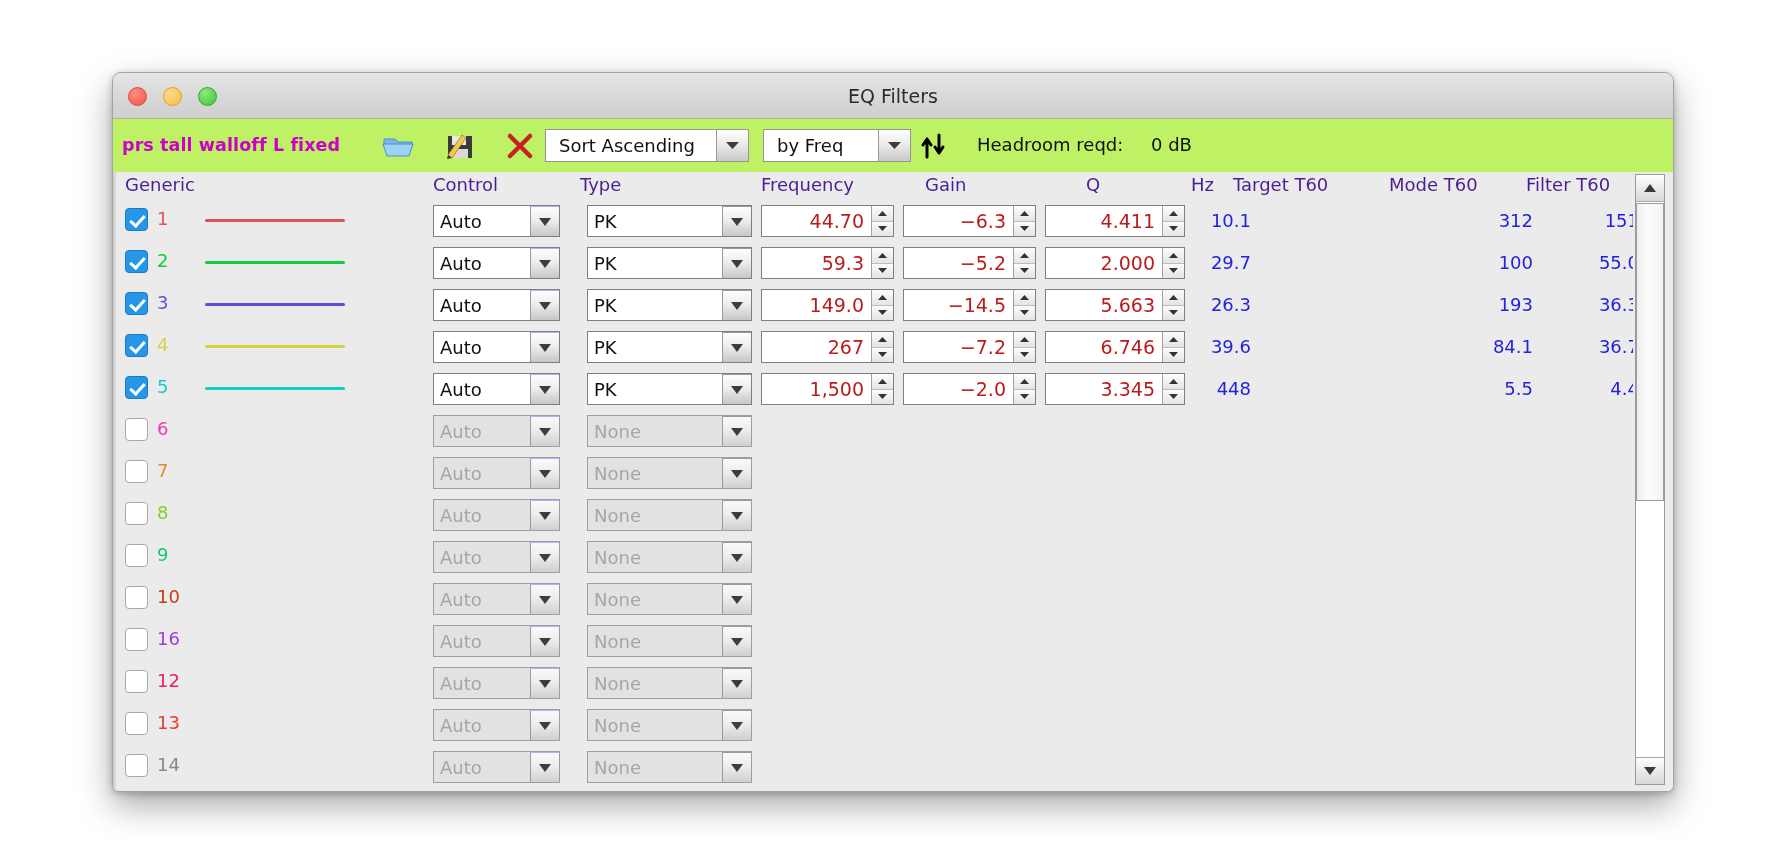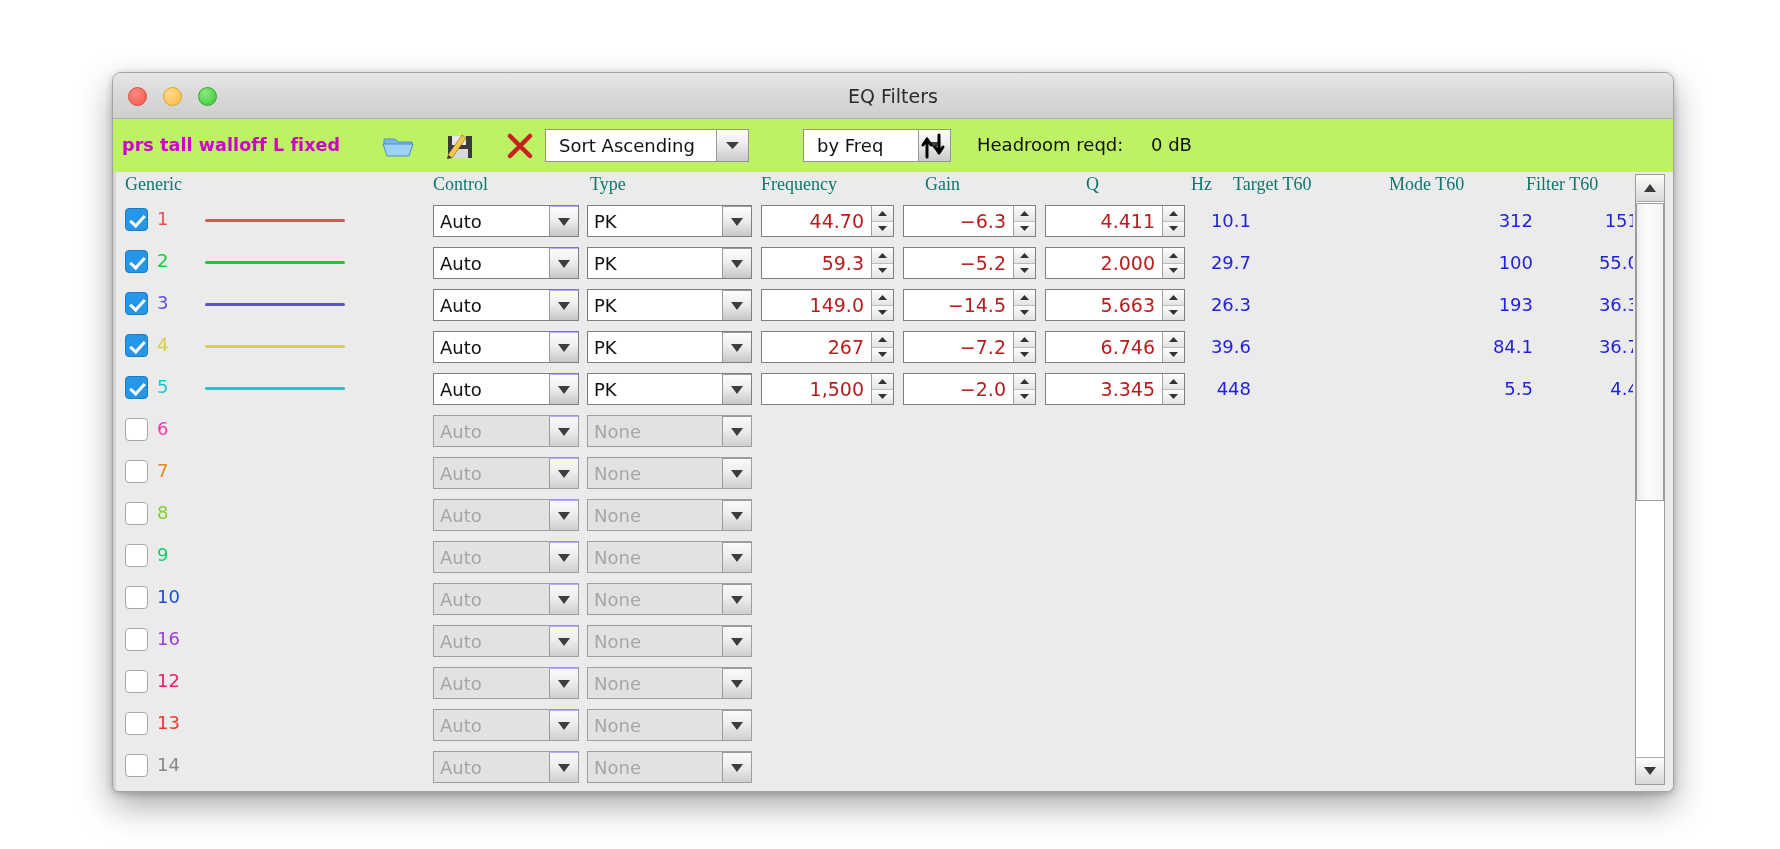--- a/index.html
+++ b/index.html
@@ -107,21 +107,21 @@
   }
   .combo .combo-arrow {
     width: 31px;
     background: linear-gradient(to bottom, #fdfdfd 0%, #ececec 45%, #c9c9c9 100%);
     border-left: 1px solid #9a9a9a;
     display: flex;
     align-items: center;
     justify-content: center;
   }
   #combo-sort  { left: 432px; width: 204px; }
-  #combo-by    { left: 650px; width: 148px; margin-left: 40px; }
+  #combo-by    { left: 650px; width: 148px; }
 
   #icon-swap {
     position: absolute;
     left: 806px;
     top: 13px;
     width: 28px;
     height: 28px;
     cursor: pointer;
   }
   #headroom-label {
@@ -152,23 +152,22 @@
   #headers {
     position: absolute;
     left: 0; top: 0;
     width: 1520px;
     height: 28px;
   }
   .hdr {
     position: absolute;
     top: 2px;
     font-size: 18px;
-    color: #0f766e;
+    color: #4c1d95;
     white-space: nowrap;
-    font-family: Liberation Serif, serif;
   }
 
   #rows-clip {
     position: absolute;
     left: 0;
     top: 28px;
     width: 1520px;
     bottom: 0;
     overflow: hidden;
   }
@@ -306,21 +305,21 @@
   .ro {
     position: absolute;
     top: 10px;
     font-size: 18px;
     color: #2222dd;
     text-align: right;
     white-space: nowrap;
   }
 
   
-  .c-control   { left: 320px; width: 146px; text-align: center; }
+  .c-control   { left: 320px; width: 127px; text-align: center; }
   .c-type      { left: 474px; width: 165px; }
   .c-freq      { left: 648px; width: 133px; }
   .c-gain      { left: 790px; width: 133px; }
   .c-q         { left: 932px; width: 140px; }
   .c-hz        { left: 1060px; width: 78px; }
   .c-target    { left: 1148px; width: 152px; }
   .c-mode      { left: 1300px; width: 120px; }
   .c-filter    { left: 1424px; width: 102px; }
 
   
@@ -439,21 +438,21 @@
       <div id="headroom-label">Headroom reqd:</div>
       <div id="headroom-value">0 dB</div>
     </div>
 
     <div id="table-area">
       <div id="list-edge"></div>
 
       <div id="headers">
         <div class="hdr" style="left:12px">Generic</div>
         <div class="hdr" style="left:320px">Control</div>
-        <div class="hdr" style="left:477px">Type</div>
+        <div class="hdr" style="left:467px">Type</div>
         <div class="hdr" style="left:648px">Frequency</div>
         <div class="hdr" style="left:812px">Gain</div>
         <div class="hdr" style="left:973px">Q</div>
         <div class="hdr" style="left:1078px">Hz</div>
         <div class="hdr" style="left:1120px">Target T60</div>
         <div class="hdr" style="left:1276px">Mode T60</div>
         <div class="hdr" style="left:1413px">Filter T60</div>
       </div>
 
       <div id="rows-clip">
@@ -882,21 +881,21 @@
               <div class="txt">None</div>
               <div class="arrow">
                 <svg width="14" height="8" viewBox="0 0 14 8">
                   <path d="M1 0 h12 l-6 8 z" fill="#3d3d3d"></path>
                 </svg>
               </div>
             </div>
           </div>
           <div class="row" style="top: 378px;">
             <div class="chk off"></div>
-            <div class="rownum" style="color:#1d4ed8">10</div>
+            <div class="rownum" style="color:#c2410c">10</div>
             <div class="cell sel c-control disabled">
               <div class="txt">Auto</div>
               <div class="arrow">
                 <svg width="14" height="8" viewBox="0 0 14 8">
                   <path d="M1 0 h12 l-6 8 z" fill="#3d3d3d"></path>
                 </svg>
               </div>
             </div>
             <div class="cell sel plain c-type disabled">
               <div class="txt">None</div>

